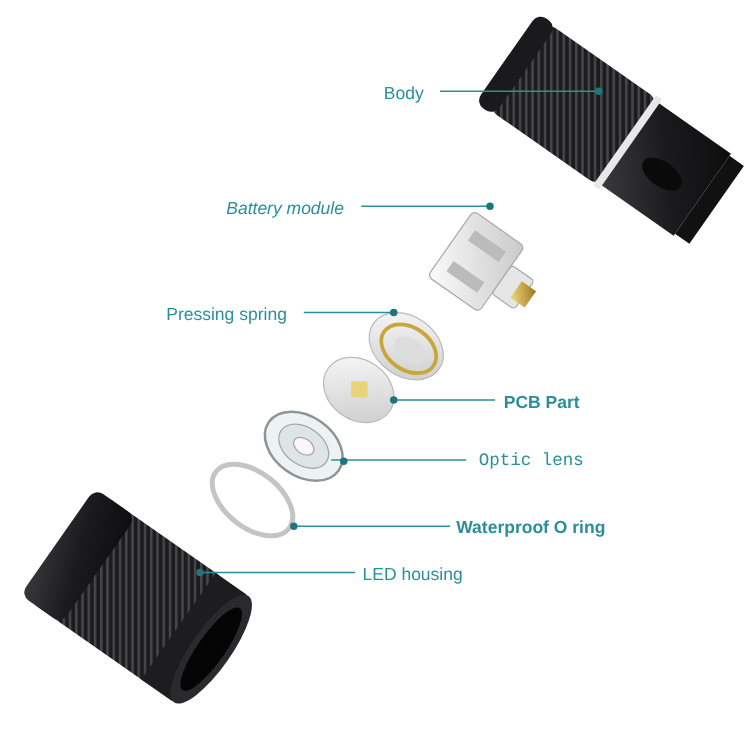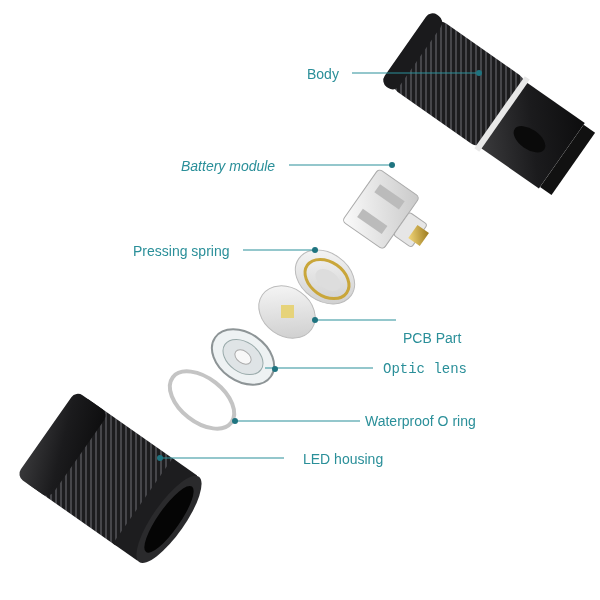--- a/index.html
+++ b/index.html
@@ -91,16 +91,16 @@
     <circle cx="315" cy="320" r="3"></circle>
     <circle cx="275" cy="369" r="3"></circle>
     <circle cx="235" cy="421" r="3"></circle>
     <circle cx="160" cy="458" r="3"></circle>
   </g>
 </svg>
 
 <div class="label" style="left:307px;top:66px;text-align:center;">Body</div>
 <div class="label" style="left:181px;top:158px;font-style:italic;">Battery module</div>
 <div class="label" style="left:133px;top:243px;text-align:center;">Pressing spring</div>
-<div class="label" style="left:403px;top:330px;">PCB Part</div>
+<div class="label" style="left:403px;top:313px;font-weight:bold;">PCB Part</div>
 <div class="label" style="left:383px;top:361px;font-family:Liberation Mono, monospace;">Optic lens</div>
-<div class="label" style="left:365px;top:413px;">Waterproof O ring</div>
-<div class="label" style="left:303px;top:451px;">LED housing</div>
+<div class="label" style="left:365px;top:413px;font-weight:bold;">Waterproof O ring</div>
+<div class="label" style="left:290px;top:451px;">LED housing</div>
 
 </body></html>

